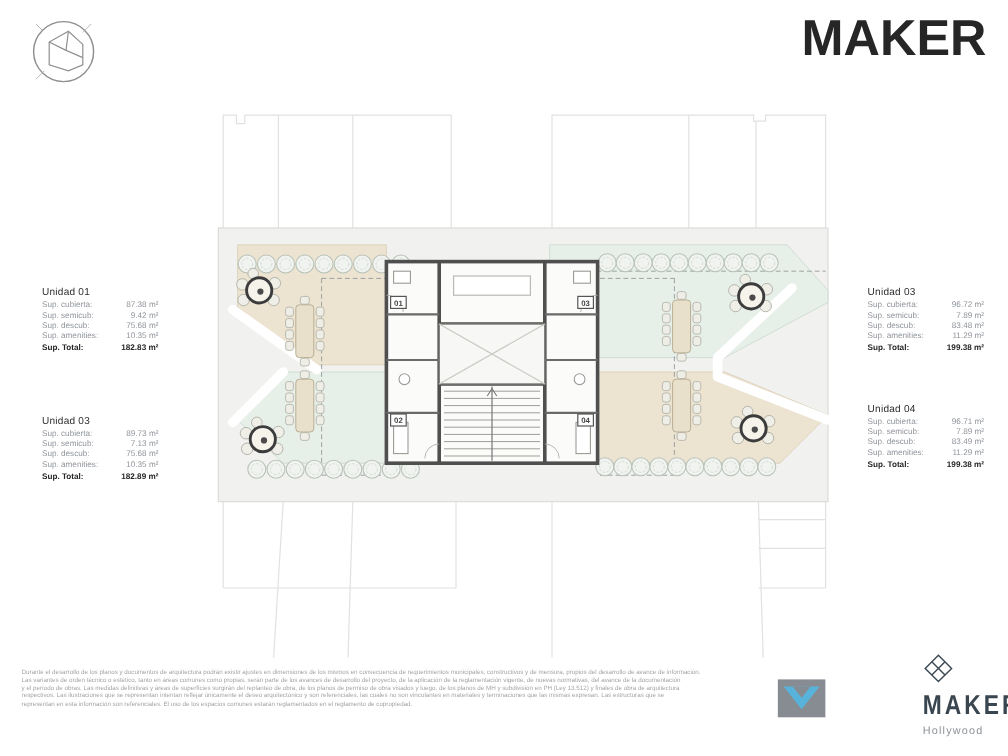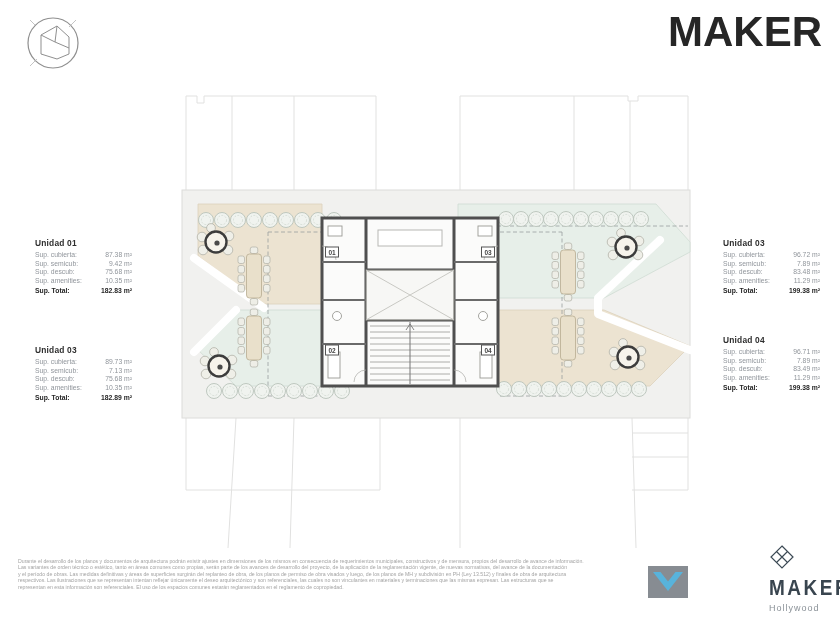--- a/index.html
+++ b/index.html
@@ -11,21 +11,21 @@
   .page-title {
     position: absolute; right: 18px; top: 8px;
     font-size: 42px; font-weight: bold; letter-spacing: 0px; color: #262626;
   }
 
   
   .plan-svg { position: absolute; left: 0; top: 0; }
 
   
   .unit-spec { position: absolute; width: 97px; font-size: 6.8px; color: #90959b; }
-  .unit-spec h3 { font-size: 8.4px; font-weight: bold; color: #2e2e2e; margin-bottom: 3px; letter-spacing: 0.2px; }
+  .unit-spec h3 { font-size: 8.4px; font-weight: normal; color: #2e2e2e; margin-bottom: 3px; letter-spacing: 0.2px; }
   .unit-spec .row { display: flex; justify-content: space-between; line-height: 8.7px; }
   .unit-spec .row.total { color: #252525; font-weight: bold; margin-top: 1.5px; }
   .spec-u1 { left: 35px; top: 238px; }
   .spec-u2 { left: 35px; top: 345px; }
   .spec-u3 { left: 723px; top: 238px; }
   .spec-u4 { left: 723px; top: 335px; }
 
   
   .disclaimer { position: absolute; left: 18px; top: 558px; width: 575px; font-size: 5.2px; line-height: 6.4px; color: #a4a4a4; }
   .majlis { position: absolute; left: 648px; top: 566px; display: flex; align-items: flex-start; gap: 6px; }

